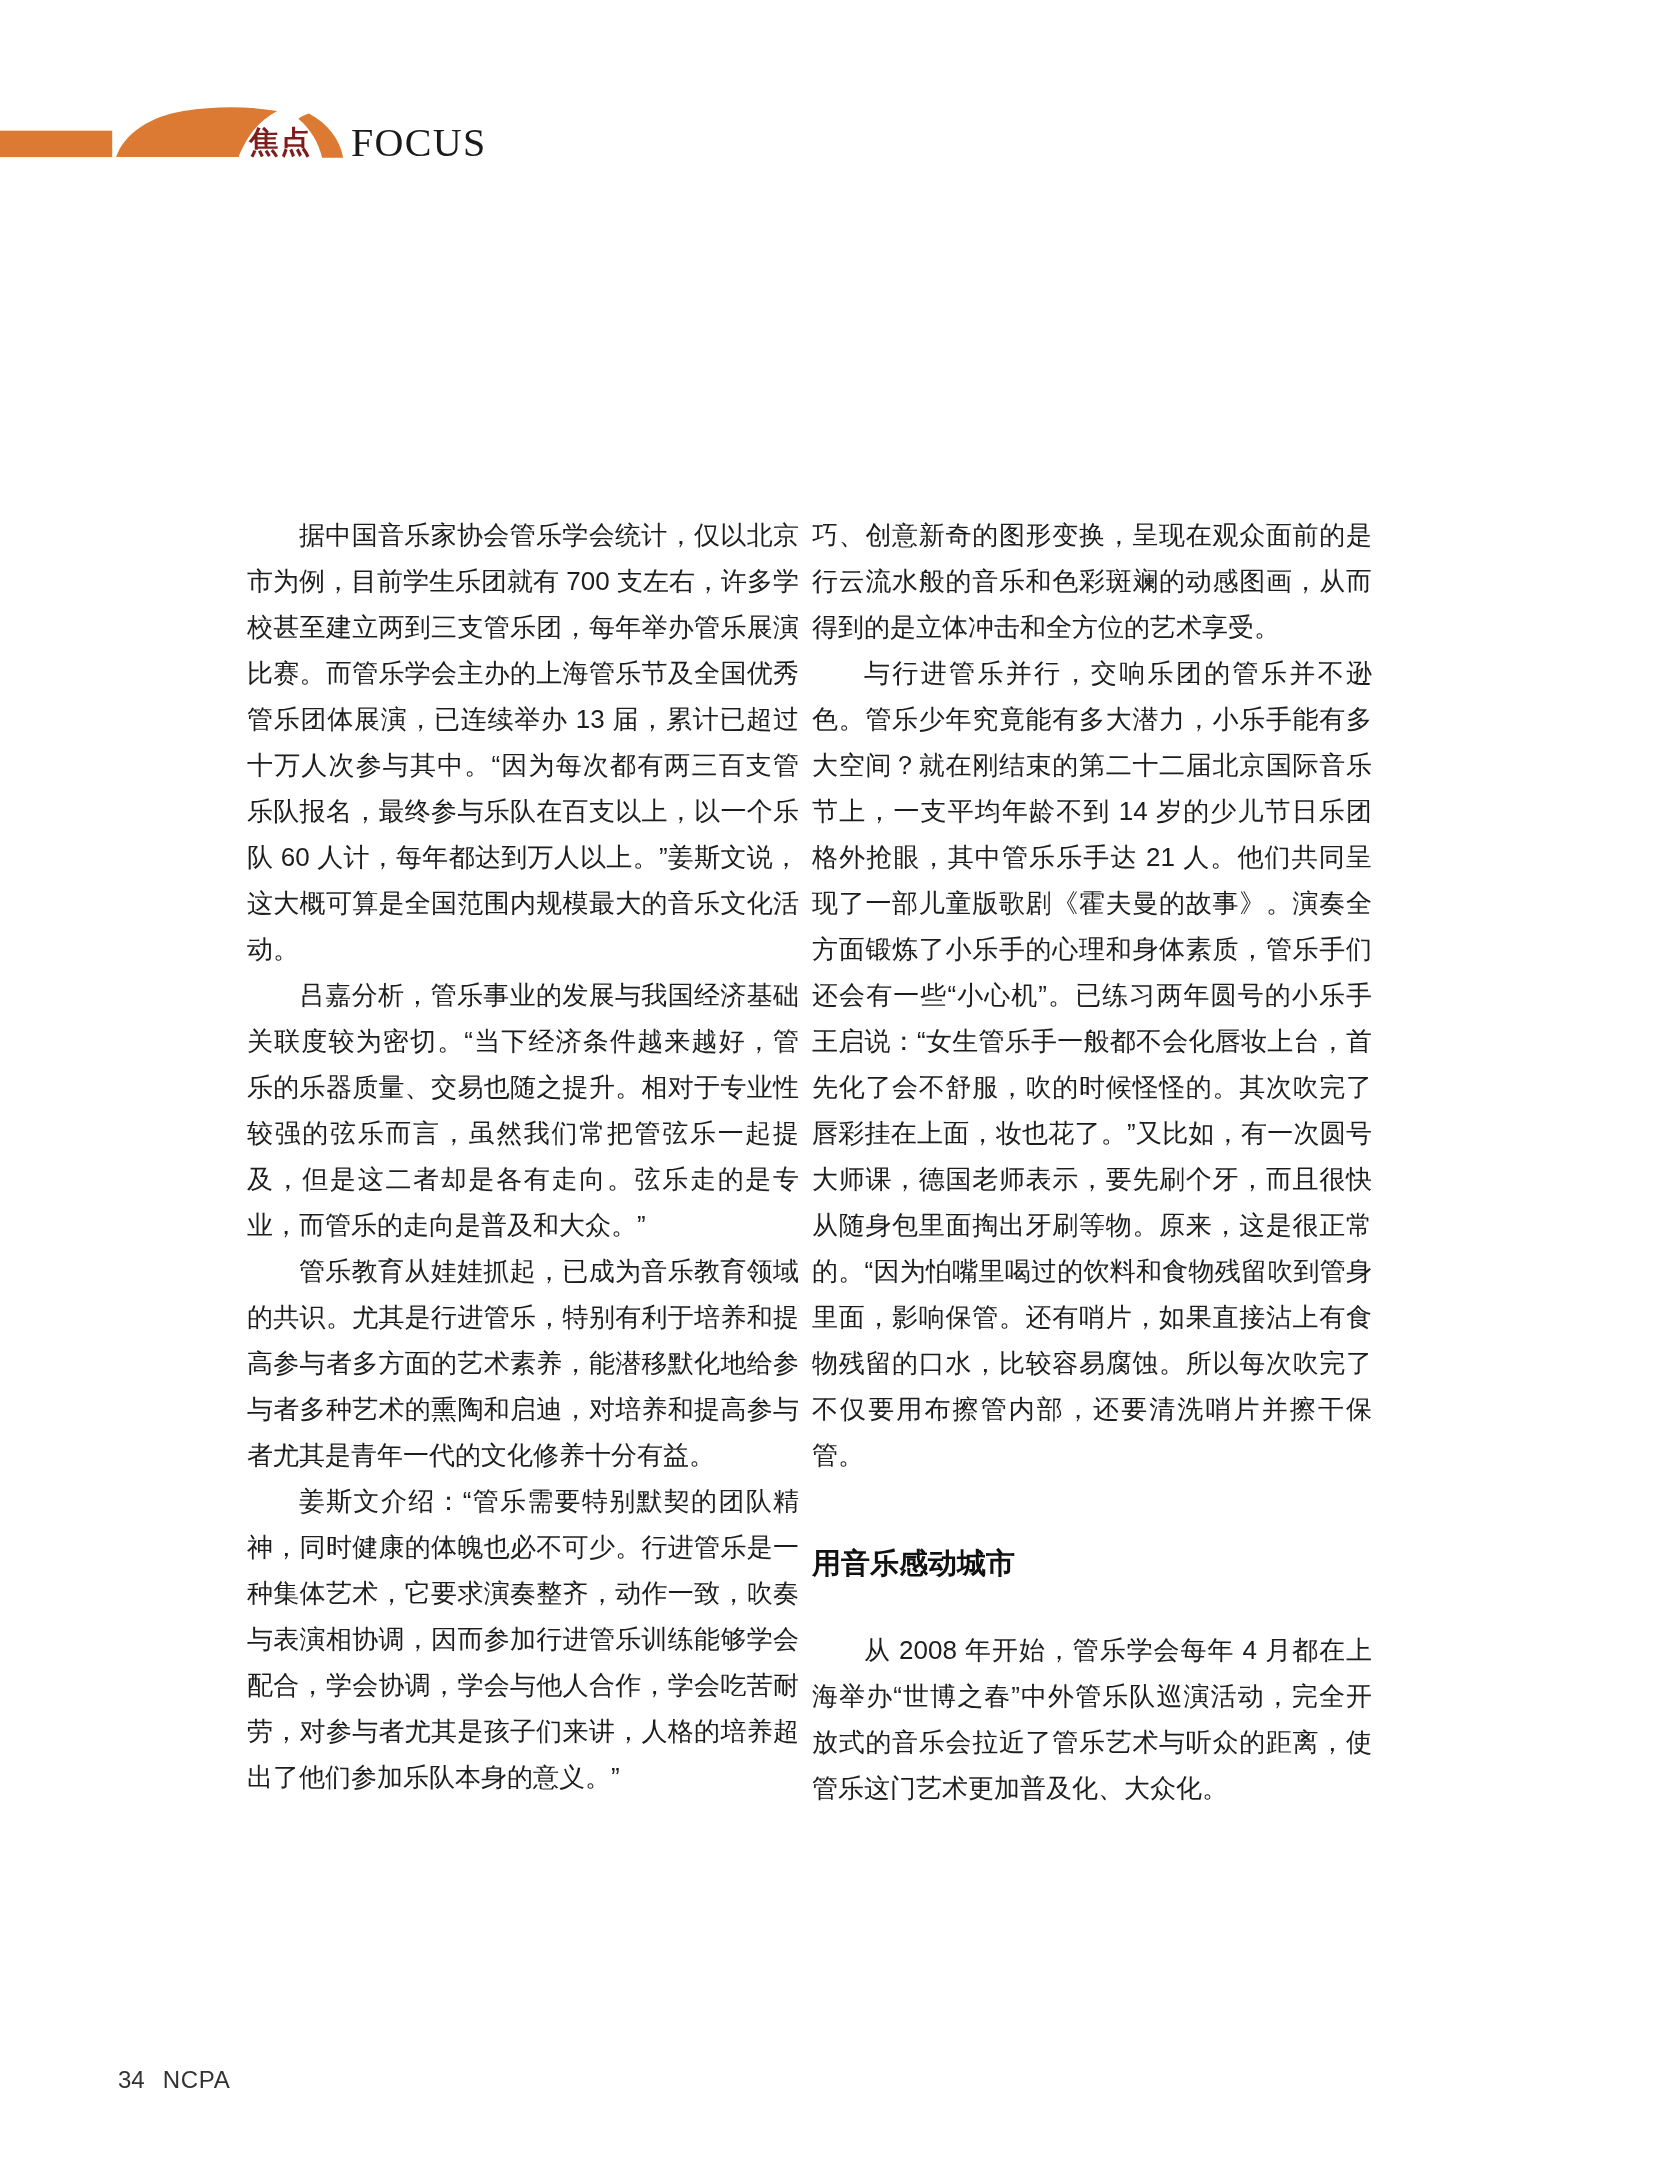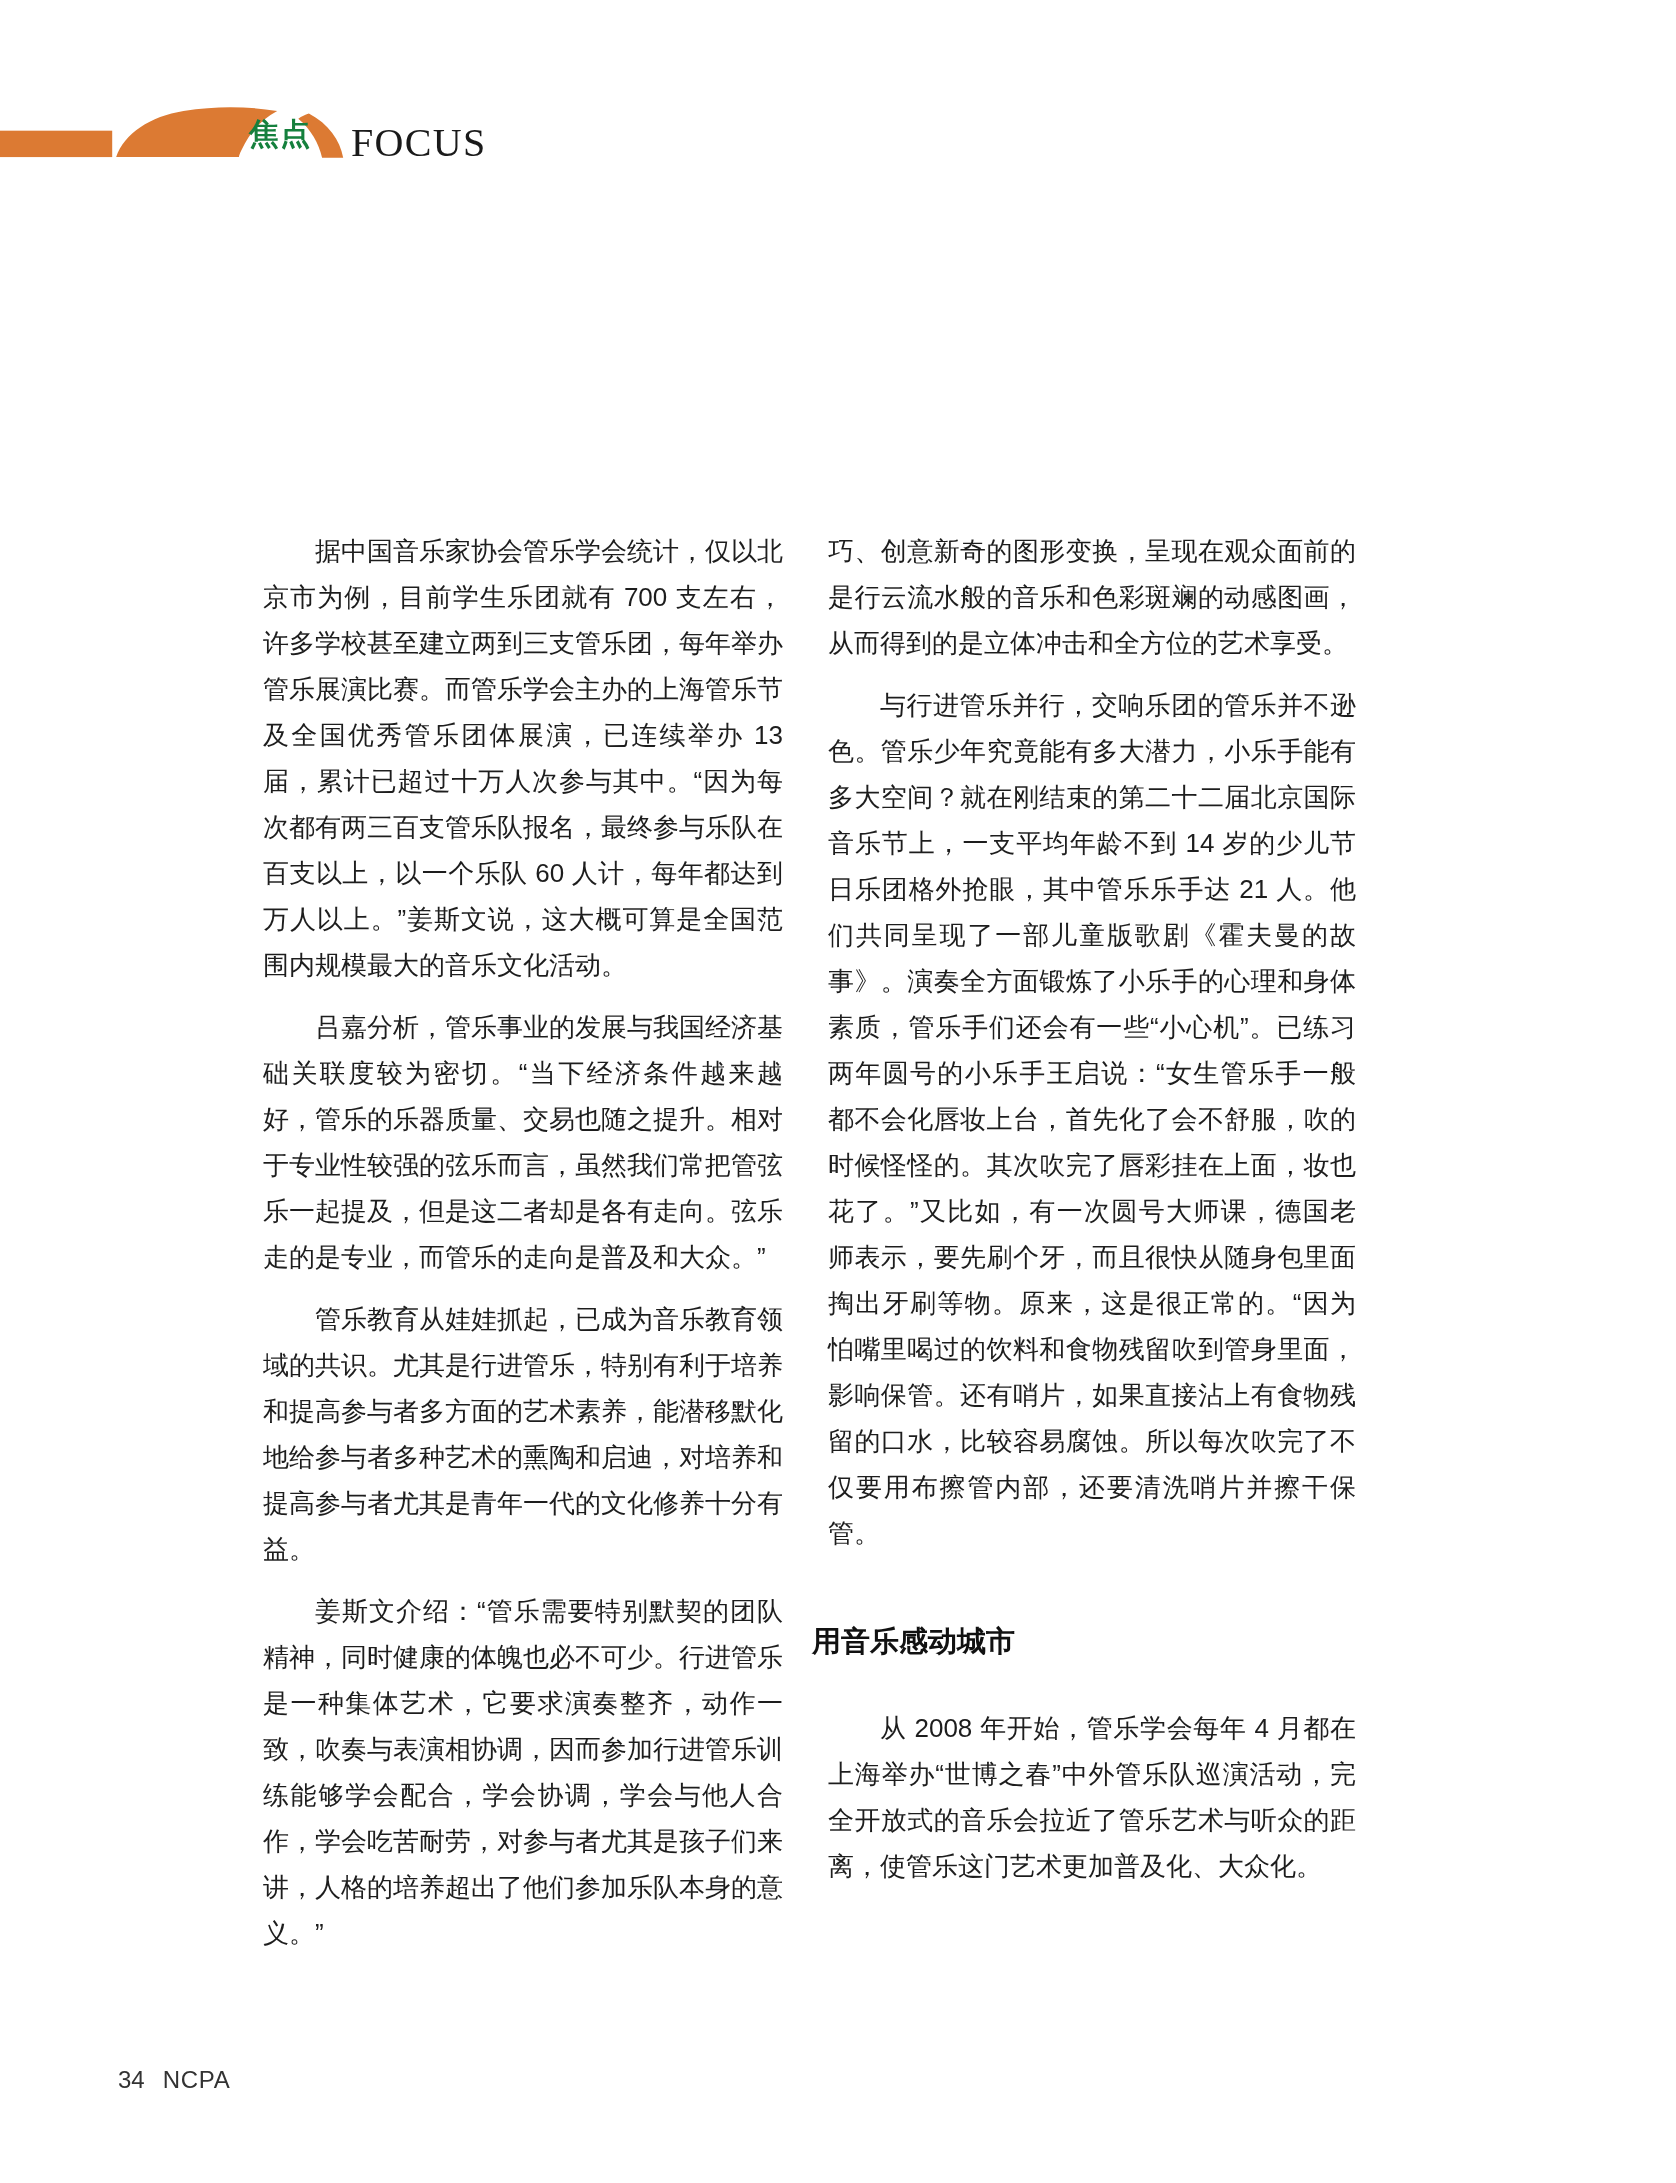--- a/index.html
+++ b/index.html
@@ -17,26 +17,26 @@
   .logo-svg {
     position: absolute;
     left: 0;
     top: 0;
     width: 462px;
     height: 198px;
   }
   .section-cn {
     position: absolute;
     left: 249px;
-    top: 119px;
+    top: 127px;
     font-size: 30px;
     font-weight: bold;
     line-height: 30px;
     letter-spacing: 1.3px;
-    color: #15803d;
+    color: #7f1d1d;
     white-space: nowrap;
     text-align: right;
   }
   .section-en {
     position: absolute;
     left: 351px;
     top: 127px;
     font-family: "Liberation Serif", serif;
     font-size: 40px;
     line-height: 32px;
@@ -49,21 +49,21 @@
   .col {
     position: absolute;
     top: 512px;
     font-size: 26px;
     line-height: 46px;
     text-align: justify;
     color: #1d1d1d;
   }
   .col-left  { left: 247px;  width: 552px; }
   .col-right { left: 812px; width: 560px; }
-  .col p { margin: 16px; text-indent: 2em; }
+  .col p { margin: 0; text-indent: 2em; }
   .col p.no-indent { text-indent: 0; }
   .col h2 {
     margin: 69px 0 48px 0;
     font-size: 29px;
     line-height: 32px;
     font-weight: bold;
     color: #111111;
     text-indent: 0;
     text-align: left;
   }

